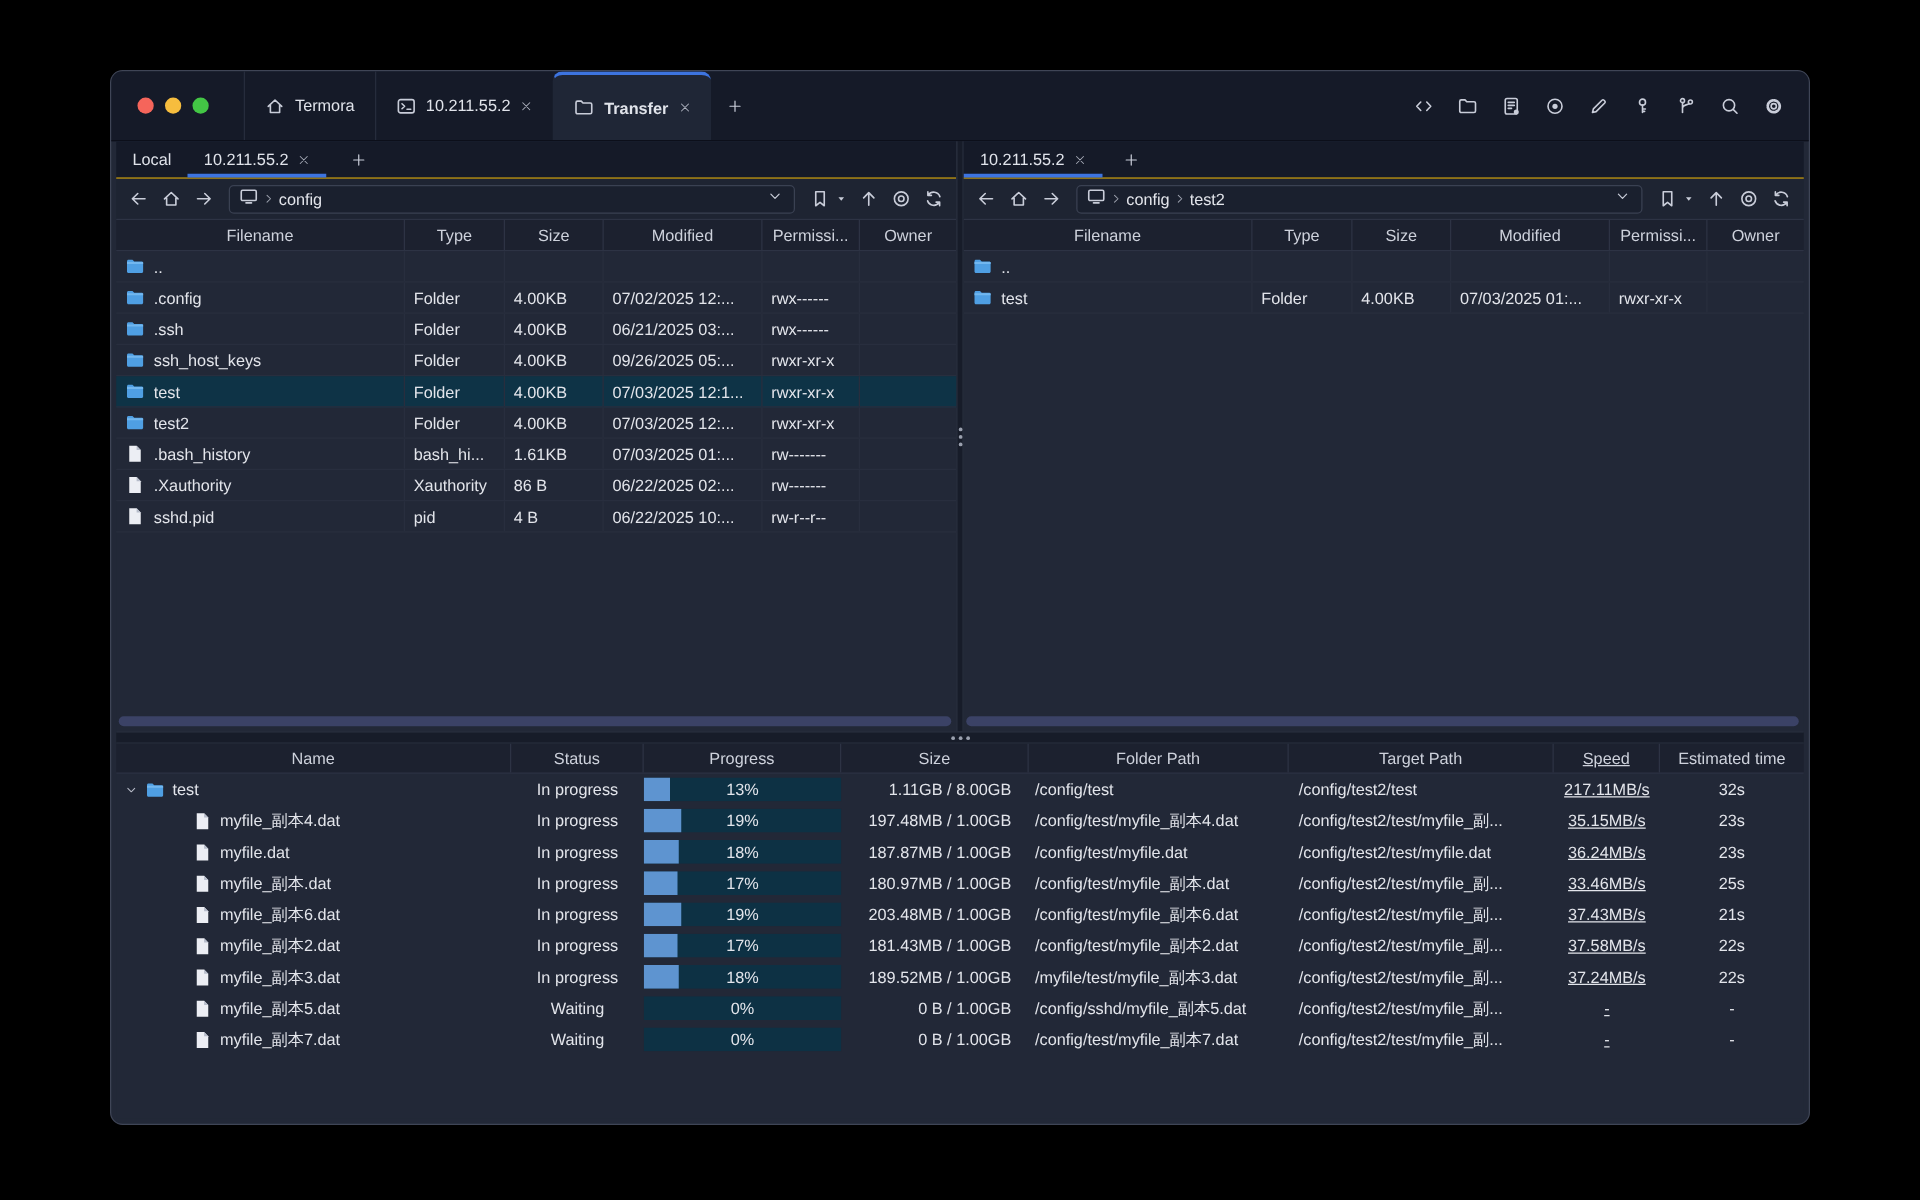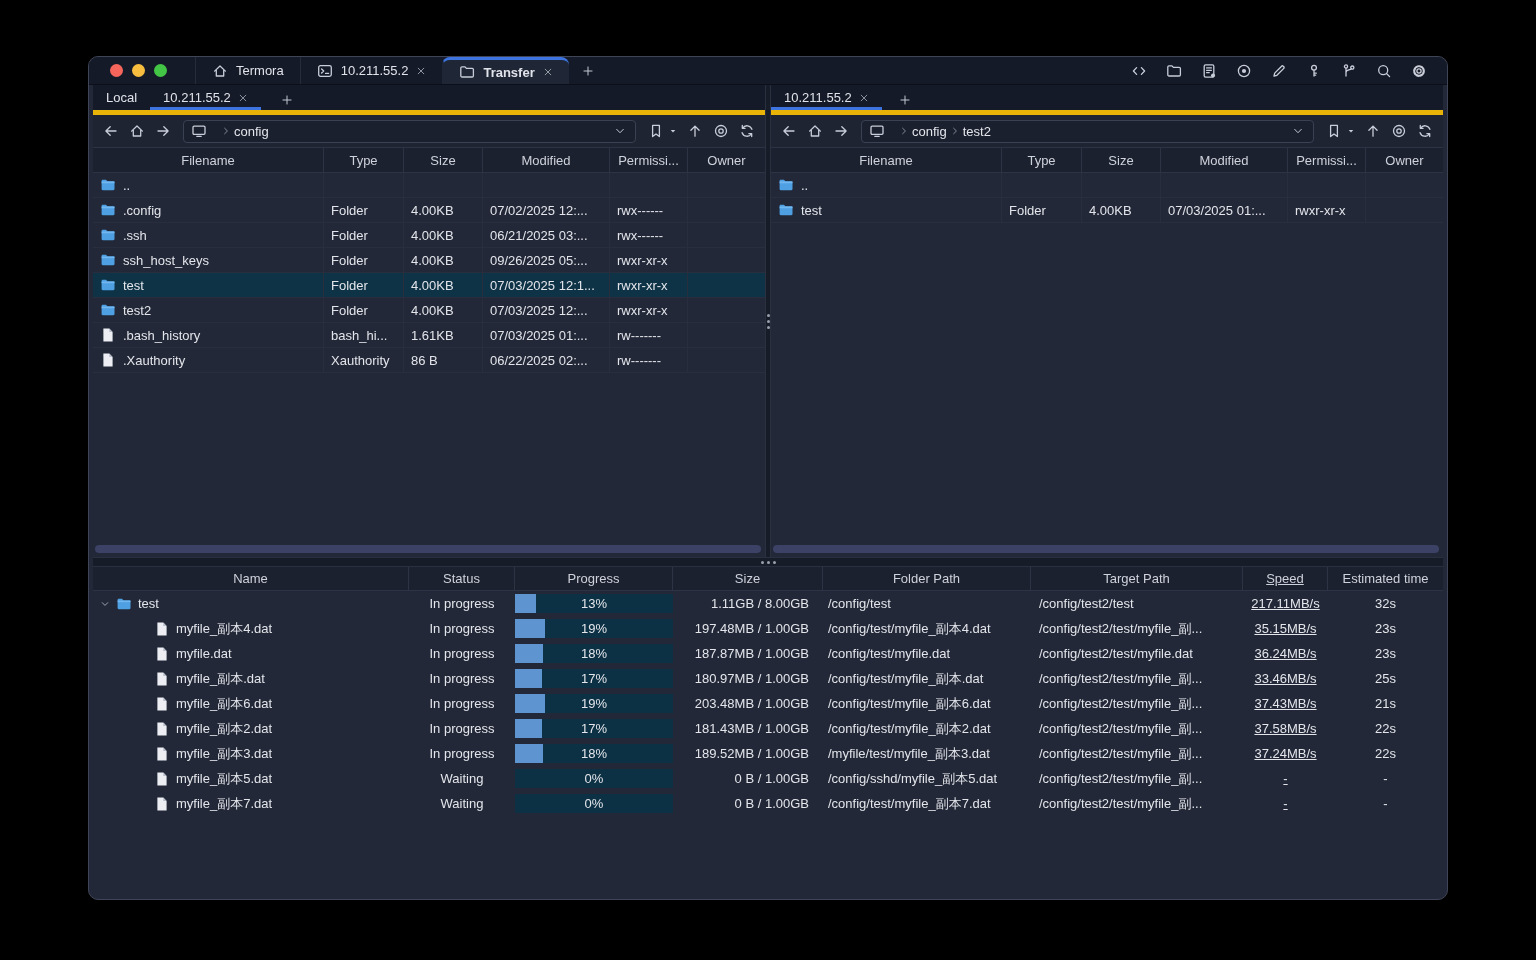--- a/index.html
+++ b/index.html
@@ -8,21 +8,21 @@
   .window { position:absolute; left:88px; top:56px; width:1360px; height:844px;
             background:#222837; border:1px solid #3f4556; border-radius:10px;
             overflow:hidden; display:flex; flex-direction:column;
             box-shadow:0 24px 70px rgba(0,0,0,.85); color:#e3e5eb; font-size:13px; }
   svg { display:block; width:100%; height:100%; }
   .icon16 { width:16px; height:16px; flex:none; }
   .icon12 { width:12px; height:12px; flex:none; }
   .icon10 { width:10px; height:10px; flex:none; }
 
   
-  .titlebar { height:28px; flex:none; background:#151a28; border-bottom:1px solid #0c0f1a;
+  .titlebar { height:56px; flex:none; background:#151a28; border-bottom:1px solid #0c0f1a;
               display:flex; align-items:stretch; }
   .traffic { display:flex; align-items:center; gap:9px; padding:0 14px 0 21px; }
   .tl { width:13px; height:13px; border-radius:50%; }
   .ttabs { display:flex; align-items:stretch; margin-left:14px; }
   .ttab { display:flex; align-items:center; gap:8px; padding:0 16px;
           border-left:1px solid #262c3c; color:#e0e3ea; cursor:default; }
   .ttab:nth-last-child(1){ border-right:1px solid #262c3c; }
   .ttab.active { background:#1f2636; border-top:3px solid #3d74e0;
                  border-radius:8px 8px 0 0; border-left-color:transparent; border-right:none;font-weight:bold; }
   .ttab .close { display:none; opacity:.85; }
@@ -34,34 +34,34 @@
   
   .body { flex:1; min-height:0; display:flex; flex-direction:column; padding:0 4px 4px; }
   .panes { height:472px; flex:none; display:flex; min-width:0; }
   .pane { flex:1; min-width:0; display:flex; flex-direction:column; background:#222837; }
   .vsplit { width:6px; flex:none; background:#171c29; border-left:1px solid #2a3040;
             border-right:1px solid #2a3040; display:flex; align-items:center; justify-content:center; }
   .grip-v { display:flex; flex-direction:column; gap:3px; }
   .grip-v i, .grip-h i { width:3px; height:3px; background:#9aa0ae; border-radius:50%; display:block; }
   .grip-h { display:flex; gap:3px; }
 
-  .pane-tabs { height:30px; flex:none; background:#151a28; border-bottom:5px solid #eab308;
+  .pane-tabs { height:30px; flex:none; background:#151a28; border-bottom:1px solid #eab308;
                display:flex; align-items:stretch; }
   .ptab { padding:0 13px; display:flex; align-items:center; gap:7px; position:relative; color:#e0e3ea; }
   .ptab.active::after { content:""; position:absolute; left:0; right:0; bottom:0;
                         height:3px; background:#3d74e0; }
   .ptab .close { display:none; opacity:.8; }
   .ptab.closable .close { display:block; }
   .pplus { width:32px; display:flex; align-items:center; justify-content:center; }
 
   .toolbar { height:32px; flex:none; display:flex; align-items:center; padding:0 8px; gap:6px;
              background:#1e2432; }
   .navbtn { width:20px; height:20px; display:flex; align-items:center; justify-content:center; }
   .pathbox { flex:1; min-width:0; height:23px; border:1px solid #3a4152; border-radius:4px;
-             background:#1a202e; display:flex; align-items:center; padding:0 7px; gap:14px; margin:0 4px; }
+             background:#1a202e; display:flex; padding:0 7px; gap:3px; margin:0 4px; }
   .crumbs { display:flex; align-items:center; gap:3px; min-width:0; overflow:hidden; }
   .crumb { display:flex; align-items:center; gap:3px; }
   .crumb .sep { opacity:.75; }
   .pathdd { margin-left:auto; width:16px; height:16px; display:flex; align-items:center; justify-content:center; }
   .bkgroup { display:flex; align-items:center; gap:1px; }
 
   
   .ftable-head { height:26px; flex:none; display:flex; background:#1c212f;
                  border-top:1px solid #2d3344; border-bottom:1px solid #2d3344; color:#ced2dc; }
   .fh { display:flex; align-items:center; justify-content:center; border-right:1px solid #2d3344;
@@ -508,20 +508,36 @@
                   </span>
                   <span>.Xauthority</span>
                 </div>
                 <div class="fc w-type">Xauthority</div>
                 <div class="fc w-size">86 B</div>
                 <div class="fc w-mod">06/22/2025 02:...</div>
                 <div class="fc w-perm">rw-------</div>
                 <div class="fc w-owner"></div>
               </div>
 
+              <div class="frow">
+                <div class="fc w-name">
+                  <span class="icon16">
+                    <svg viewBox="0 0 16 16">
+                      <path d="M3.4 1.6h5.9l3.3 3.3v9.5H3.4z" fill="#eceef4"></path>
+                      <path d="M9.3 1.6v3.3h3.3z" fill="#b6bcca"></path>
+                    </svg>
+                  </span>
+                  <span>sshd.pid</span>
+                </div>
+                <div class="fc w-type">pid</div>
+                <div class="fc w-size">4 B</div>
+                <div class="fc w-mod">06/22/2025 10:...</div>
+                <div class="fc w-perm">rw-r--r--</div>
+                <div class="fc w-owner"></div>
+              </div>
             </div>
           <div class="hscroll"></div>
         </div>
       </div>
 
       <div class="vsplit">
         <span class="grip-v">
             <i></i>
             <i></i>
             <i></i>

